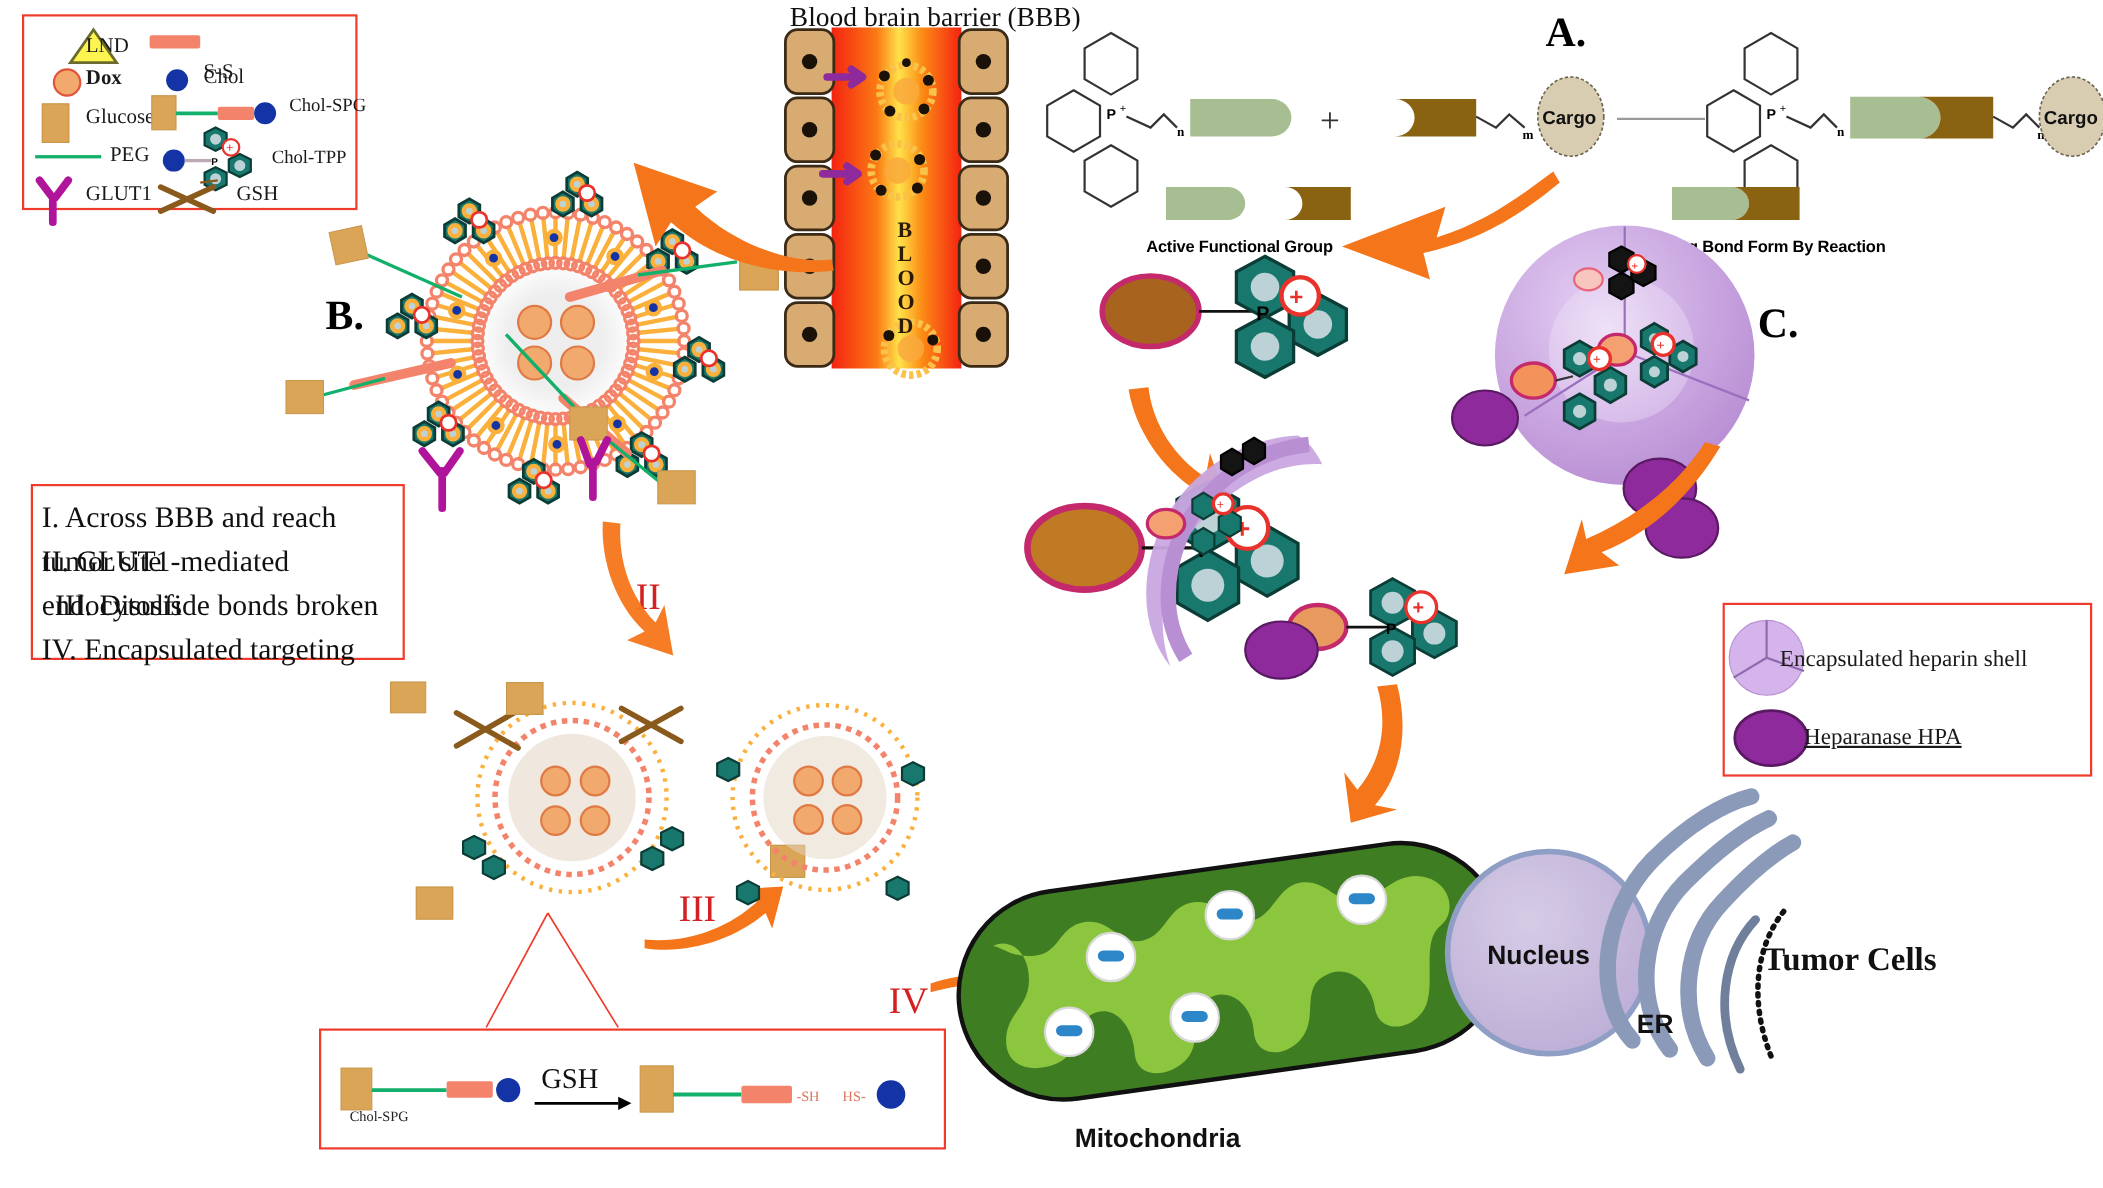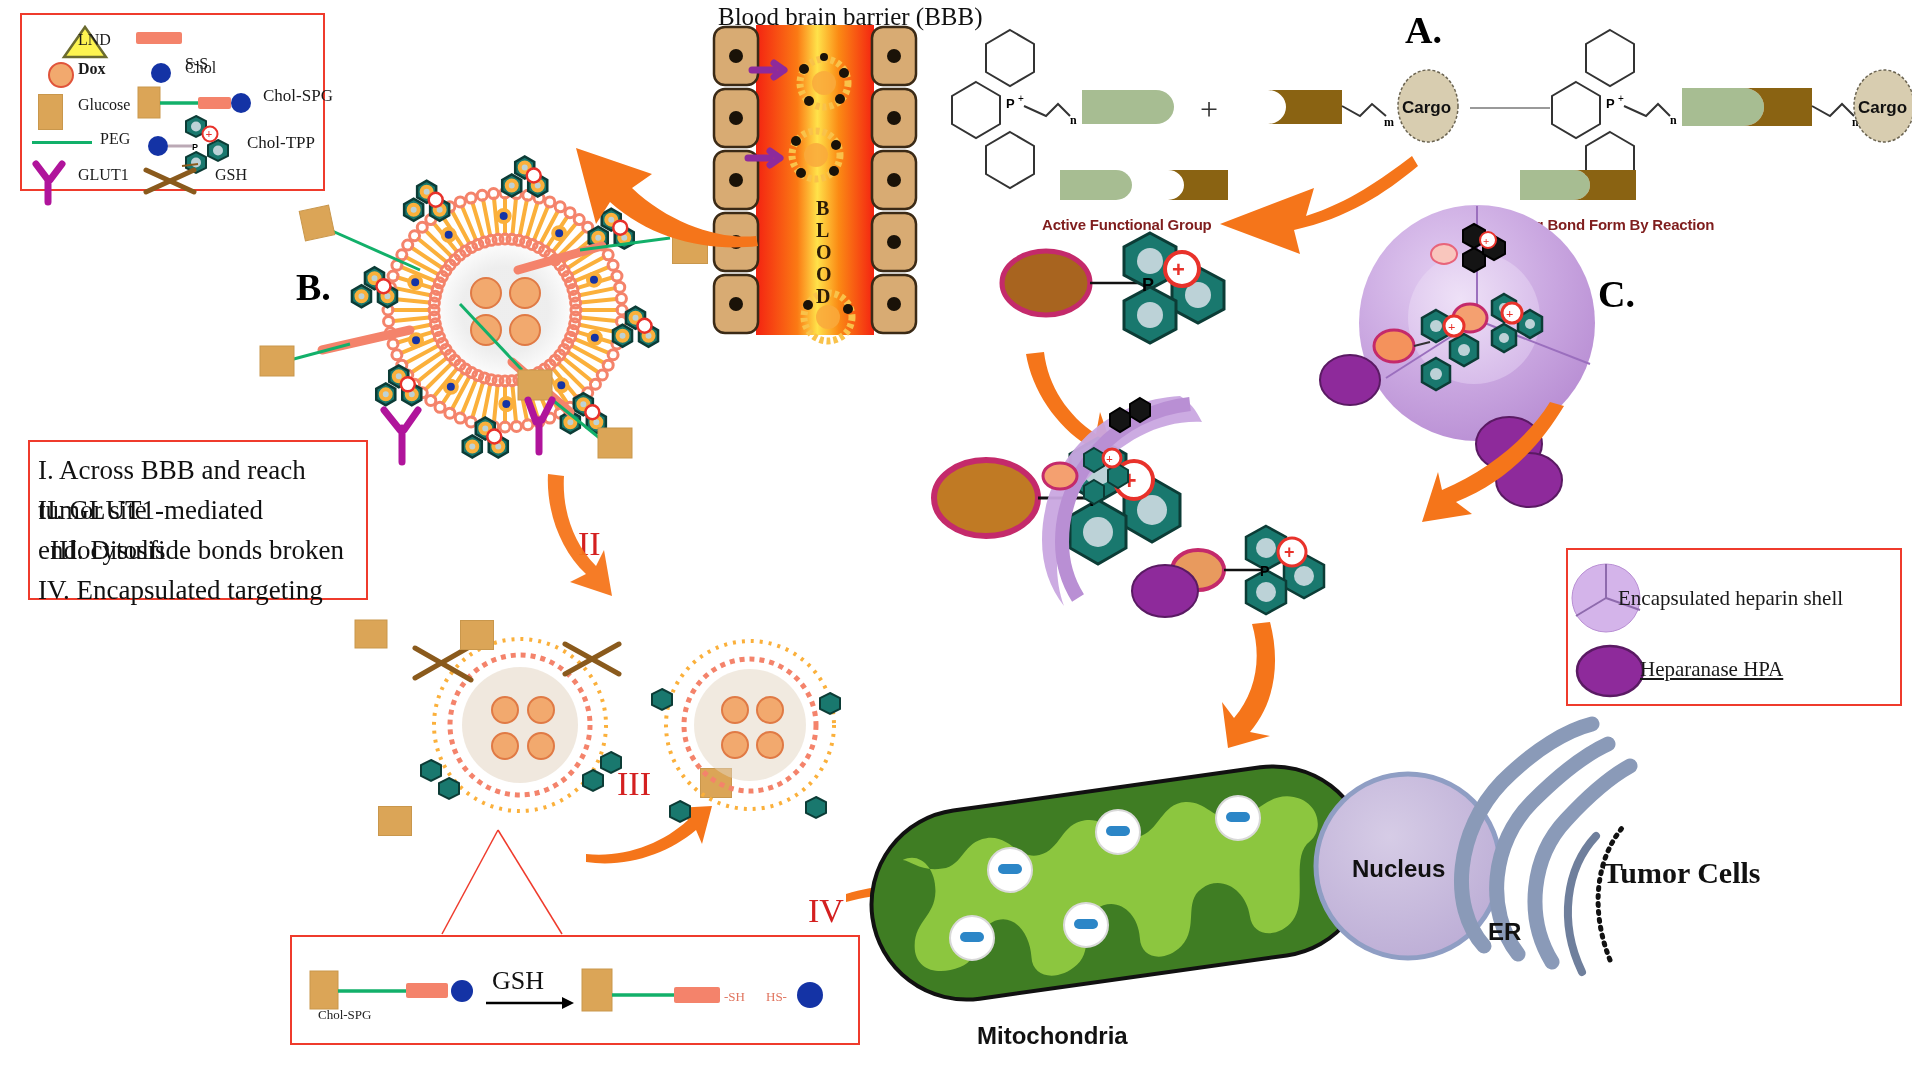--- a/index.html
+++ b/index.html
@@ -4,26 +4,26 @@
 <style>
   html,body{margin:0;padding:0;background:#fff;}
   body{width:1912px;height:1080px;position:relative;overflow:hidden;
        font-family:"Liberation Serif",serif;}
   .abs{position:absolute;}
   
   .redbox{position:absolute;border:2px solid #ef3b2c;background:transparent;box-sizing:border-box;}
   
   .bbb-title{font-size:25px;color:#111;letter-spacing:0px;}
   .panel-letter{font-family:"Liberation Serif",serif;font-weight:bold;font-size:38px;color:#000;}
-  .bold-small{font-family:"Liberation Sans",sans-serif;font-weight:bold;font-size:15px;color:#7f1d1d;letter-spacing:-0.2px;}
+  .bold-small{font-family:"Liberation Sans",sans-serif;font-weight:bold;font-size:15px;color:#000000;letter-spacing:-0.2px;}
   .organelle-label{font-family:"Liberation Sans",sans-serif;font-weight:bold;font-size:24px;color:#111;}
   .tumor-label{font-family:"Liberation Serif",serif;font-weight:bold;font-size:30px;color:#111;}
   .roman{font-family:"Liberation Serif",serif;font-size:34px;color:#d42020;font-weight:normal;}
   .steps{font-size:27px;line-height:40px;color:#111;}
-  .legend-lbl{font-size:16px;color:#1a1a1a;}
+  .legend-lbl{font-size:19px;color:#1a1a1a;}
   .legend-lbl-sm{font-size:17px;color:#1a1a1a;}
   .tiny{font-size:13px;color:#222;font-family:"Liberation Serif",serif;}
   .gluc{background:#dba557;border:1px solid #c9974c;}
   .peg-line{background:#12b06a;height:3px;}
   .ss-bar{background:#f4836b;border-radius:2px;}
   .chol-dot{background:#1433a5;border-radius:50%;}
   svg{display:block;overflow:visible;}
 </style>
 </head>
 <body>
@@ -584,21 +584,21 @@
 
 <div class="abs" style="left:210px;top:395px;z-index:-1;">
   <svg width="1702" height="690" viewBox="0 0 1702 690">
     <path d="M0,690 L0,600 C120,300 420,60 850,58 C1280,60 1590,300 1700,600 L1700,690 Z" fill="#e8c9a0" stroke="#9c9c9c" stroke-width="9"></path>
   </svg>
 </div>
 
 <div class="abs tumor-label" style="left:1603px;top:856px;">Tumor Cells</div>
 
 <div class="abs roman" style="left:578px;top:525px;">II</div>
-<div class="abs roman" style="left:617px;top:765px;">III</div>
+<div class="abs roman" style="left:617px;top:808px;">III</div>
 <div class="abs roman" style="left:808px;top:892px;">IV</div>
 
 <div class="abs" style="left:520px;top:470px;">
   <svg width="130" height="130" viewBox="0 0 130 130">
     <path d="M28,4 C26,40 40,80 66,104 L50,112 L92,126 L84,80 L76,96 C52,72 42,38 44,6 Z" fill="#f5751a" opacity="0.95"></path>
   </svg>
 </div>
 
 <div class="abs" style="left:405px;top:610px;">
   <svg width="230" height="230" viewBox="0 0 230 230">

